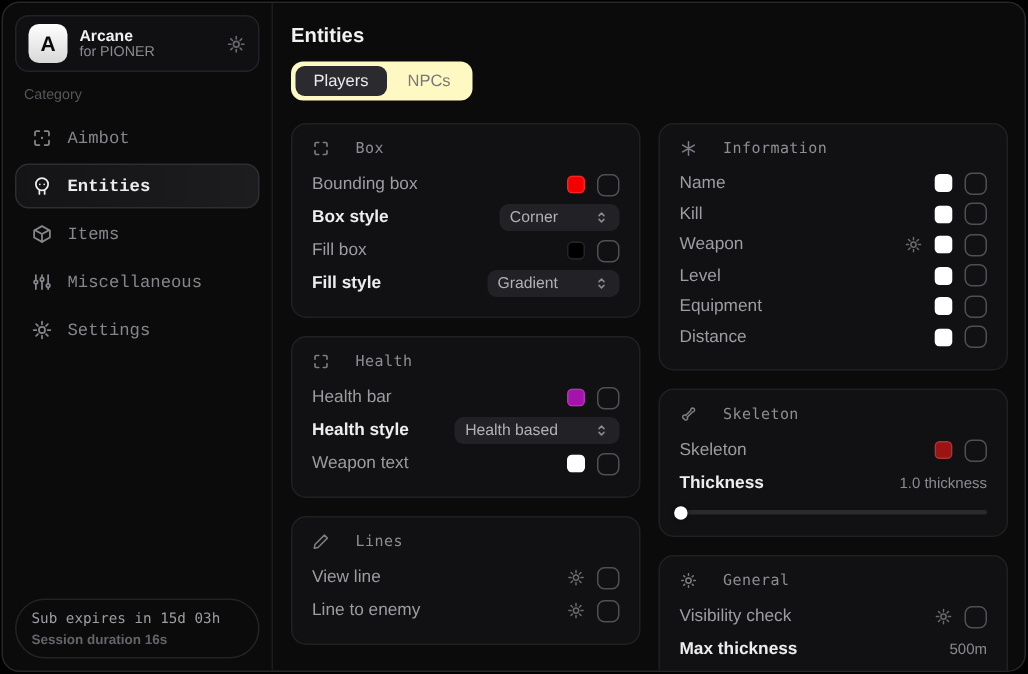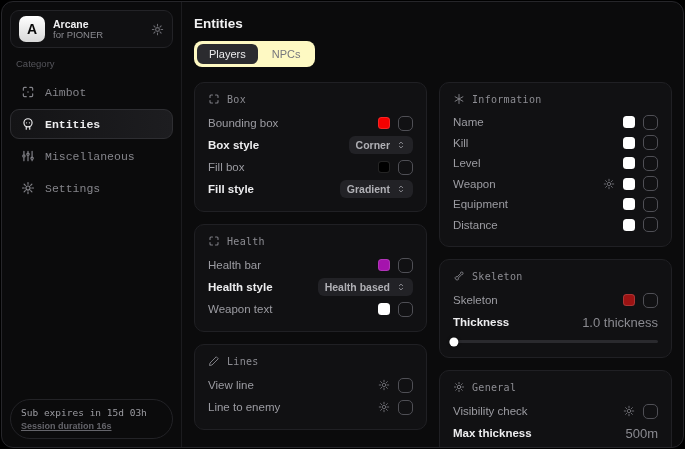--- a/index.html
+++ b/index.html
@@ -23,51 +23,51 @@
   .category { font-size:9.5px; color:#55555b; margin:10px 0 8px 6px; }
   .nav { display:flex; flex-direction:column; gap:2px;font-family:Liberation Mono, monospace; }
   .nav-item { display:flex; align-items:center; gap:10px; padding:7px 10px;
     color:#85858b; font-size:11.5px; border:1px solid transparent; border-radius:9px; }
   .nav-item.active { color:#ececee; border-color:#2e2e32;
     background:linear-gradient(90deg,#141416,#1d1d20); font-weight:bold; }
   .nav-icon { display:flex; color:inherit; }
   .side-footer { position:absolute; left:8px; right:8px; bottom:8px;
     border:1px solid #232327; border-radius:20px; padding:7px 10px; }
   .side-footer .l1 { font-family:"DejaVu Sans Mono", monospace; font-size:9.5px; color:#9c9ca2; }
-  .side-footer .l2 { font-size:9px; color:#64646a; margin-top:3px; font-weight:bold;text-decoration:underline; }
+  .side-footer .l2 { font-size:9px; color:#64646a; margin-top:3px; font-weight:bold; }
 
   
   .main { flex:1; padding:14px 11px 12px 12px; }
   .page-title { font-size:13.5px; font-weight:bold; color:#f2f2f3; }
   .tabs { display:inline-flex; gap:2px; background:#fef9c3; border-radius:8px;
     padding:3px; margin-top:10px; }
   .tab { font-size:11px; padding:4px 12px; border-radius:6px; color:#77777d; }
   .tab.active { background:#2b2b2f; color:#ececee; }
   .columns { display:flex; gap:12px; margin-top:15px; align-items:flex-start; }
   .col { flex:1; display:flex; flex-direction:column; gap:12px; min-width:0; }
 
   .card { background:#111113; border:1px solid #202024; border-radius:10px;
     padding:10px 13px 11px 13px; }
-  .card-head { display:flex; align-items:center; gap:7px; margin-bottom:7px;
+  .card-head { display:flex; align-items:center; gap:17px; margin-bottom:7px;
     color:#8d8d93; }
   .card-head .t { font-family:"DejaVu Sans Mono", monospace; font-size:10px; letter-spacing:0.3px; }
   .card-head svg { color:#7d7d83; }
   .row { display:flex; align-items:center; justify-content:space-between; height:22px; }
   .row.sm { height:20.5px;justify-content:space-between; }
   .lbl { font-size:11.5px; color:#9c9ca2; }
   .lbl.bright { color:#ededef; font-weight:bold; }
   .ctrls { display:flex; align-items:center; gap:8px; }
   .swatch { width:12px; height:12px; border-radius:3.5px;
     border:1px solid rgba(255,255,255,0.14); }
   .checkbox { width:15px; height:15px; border:1.6px solid #4f4f55; border-radius:5px; }
-  .dropdown { display:flex; align-items:center; gap:6px; background:#222226;
-    border-radius:6px; padding:3px 7px; color:#b0b0b5; font-size:10.5px;font-weight:bold; }
+  .dropdown { display:flex; align-items:center; gap:24px; background:#222226;
+    border-radius:6px; padding:3px 7px; color:#b0b0b5; font-size:10.5px; }
   .dropdown svg { color:#8a8a90; }
   .mini-gear { display:flex; color:#6a6a70; }
-  .val { font-size:13px; color:#8a8a90; }
+  .val { font-size:10px; color:#8a8a90; }
   .slider { position:relative; height:9px; margin-top:4px; }
   .slider .track { position:absolute; left:0; right:0; top:3px; height:3px;
     background:#2a2a2e; border-radius:2px; }
   .slider .fill { position:absolute; left:0; top:3px; height:3px;
     background:#f5f5f5; border-radius:2px; }
   .slider .handle { position:absolute; top:4.5px; width:9px; height:9px;
     background:#ffffff; border-radius:50%; transform:translate(-40%,-50%);
     box-shadow:0 0 3px rgba(0,0,0,0.6); }
   svg { display:block; }
 </style>
@@ -109,20 +109,29 @@
               <circle cx="12" cy="10" r="7"></circle>
               <path d="M9 17v4M15 17v4"></path>
               <circle cx="9.5" cy="10" r="1" fill="currentColor" stroke="none"></circle>
               <circle cx="14.5" cy="10" r="1" fill="currentColor" stroke="none"></circle>
             </svg>
         </span>
         <span>Entities</span>
       </div>
       <div class="nav-item">
         <span class="nav-icon">
+          <svg width="14" height="14" viewBox="0 0 24 24" fill="none" stroke="currentColor" stroke-width="2" stroke-linejoin="round">
+              <path d="M21 16V8l-9-5-9 5v8l9 5 9-5z"></path>
+              <path d="M3.3 7.3L12 12l8.7-4.7M12 22V12"></path>
+            </svg>
+        </span>
+        <span>Items</span>
+      </div>
+      <div class="nav-item">
+        <span class="nav-icon">
           <svg width="14" height="14" viewBox="0 0 24 24" fill="none" stroke="currentColor" stroke-width="2" stroke-linecap="round">
               <path d="M5 4v5M5 15v5M12 4v2M12 12v8M19 4v9M19 19v1"></path>
               <circle cx="5" cy="12" r="2"></circle>
               <circle cx="12" cy="9" r="2"></circle>
               <circle cx="19" cy="16" r="2"></circle>
             </svg>
         </span>
         <span>Miscellaneous</span>
       </div>
       <div class="nav-item">
@@ -292,40 +301,40 @@
             </span>
           </div>
           <div class="row sm">
             <span class="lbl">Kill</span>
             <span class="ctrls">
               <span class="swatch" style="background: rgb(255, 255, 255);"></span>
               <span class="checkbox"></span>
             </span>
           </div>
           <div class="row sm">
-            <span class="lbl">Level</span>
-            <span class="ctrls">
-              <span class="swatch" style="background: rgb(255, 255, 255);"></span>
-              <span class="checkbox"></span>
-            </span>
-          </div>
-          <div class="row sm">
             <span class="lbl">Weapon</span>
             <span class="ctrls">
               <span class="mini-gear">
                   <svg width="12" height="12" viewBox="0 0 24 24" fill="none" stroke="currentColor" stroke-width="2" stroke-linecap="round">
                     <circle cx="12" cy="12" r="3.5"></circle>
                     <path d="M12 2.5v3M12 18.5v3M2.5 12h3M18.5 12h3M5.3 5.3l2.1 2.1M16.6 16.6l2.1 2.1M18.7 5.3l-2.1 2.1M7.4 16.6l-2.1 2.1"></path>
                   </svg>
                 </span>
               <span class="swatch" style="background: rgb(255, 255, 255);"></span>
               <span class="checkbox"></span>
             </span>
           </div>
           <div class="row sm">
+            <span class="lbl">Level</span>
+            <span class="ctrls">
+              <span class="swatch" style="background: rgb(255, 255, 255);"></span>
+              <span class="checkbox"></span>
+            </span>
+          </div>
+          <div class="row sm">
             <span class="lbl">Equipment</span>
             <span class="ctrls">
               <span class="swatch" style="background: rgb(255, 255, 255);"></span>
               <span class="checkbox"></span>
             </span>
           </div>
           <div class="row sm">
             <span class="lbl">Distance</span>
             <span class="ctrls">
               <span class="swatch" style="background: rgb(255, 255, 255);"></span>

